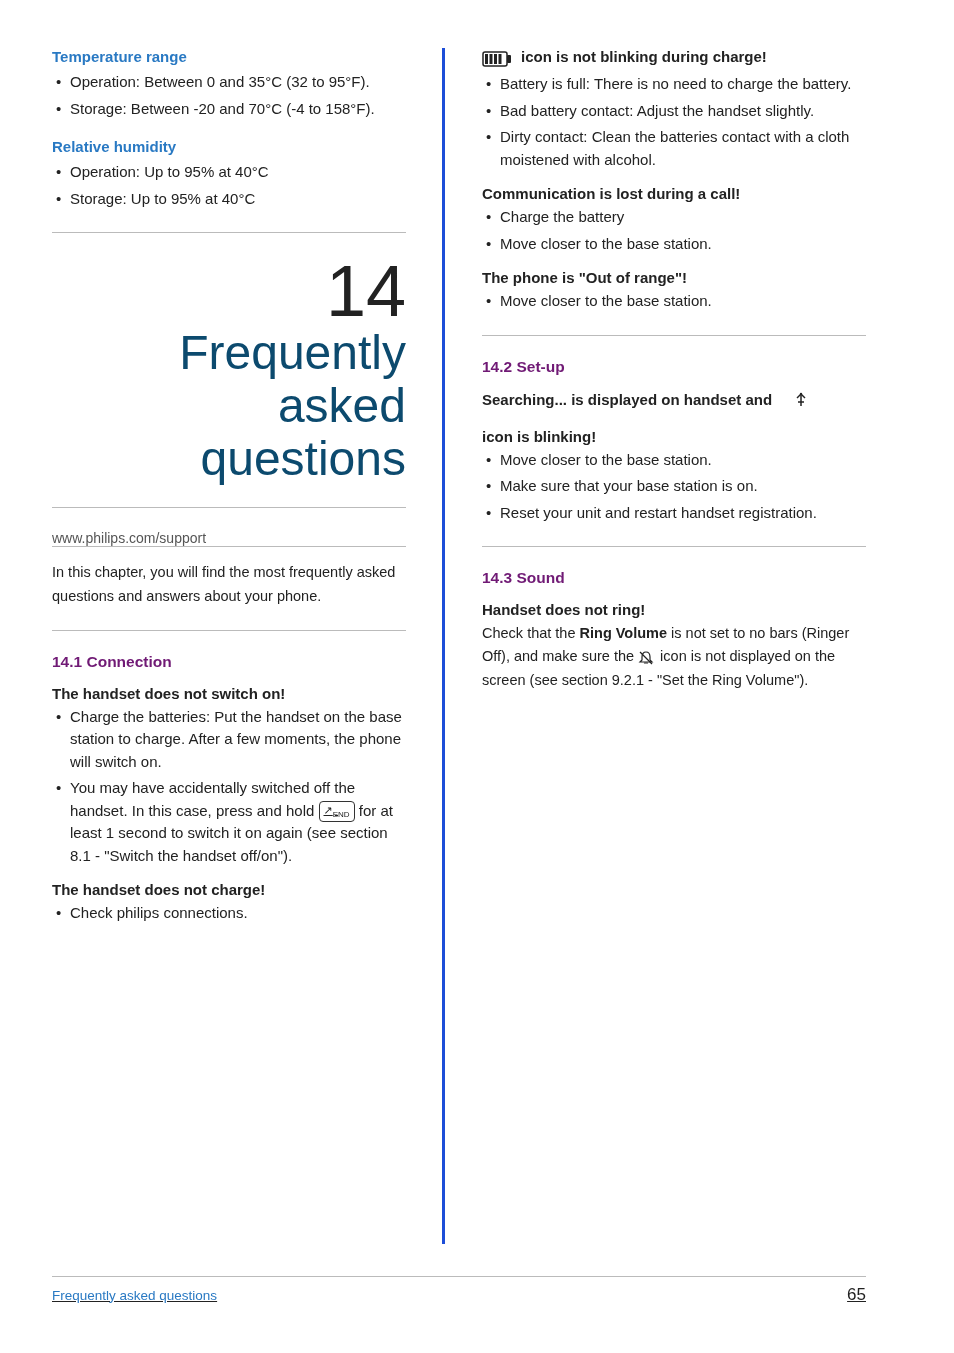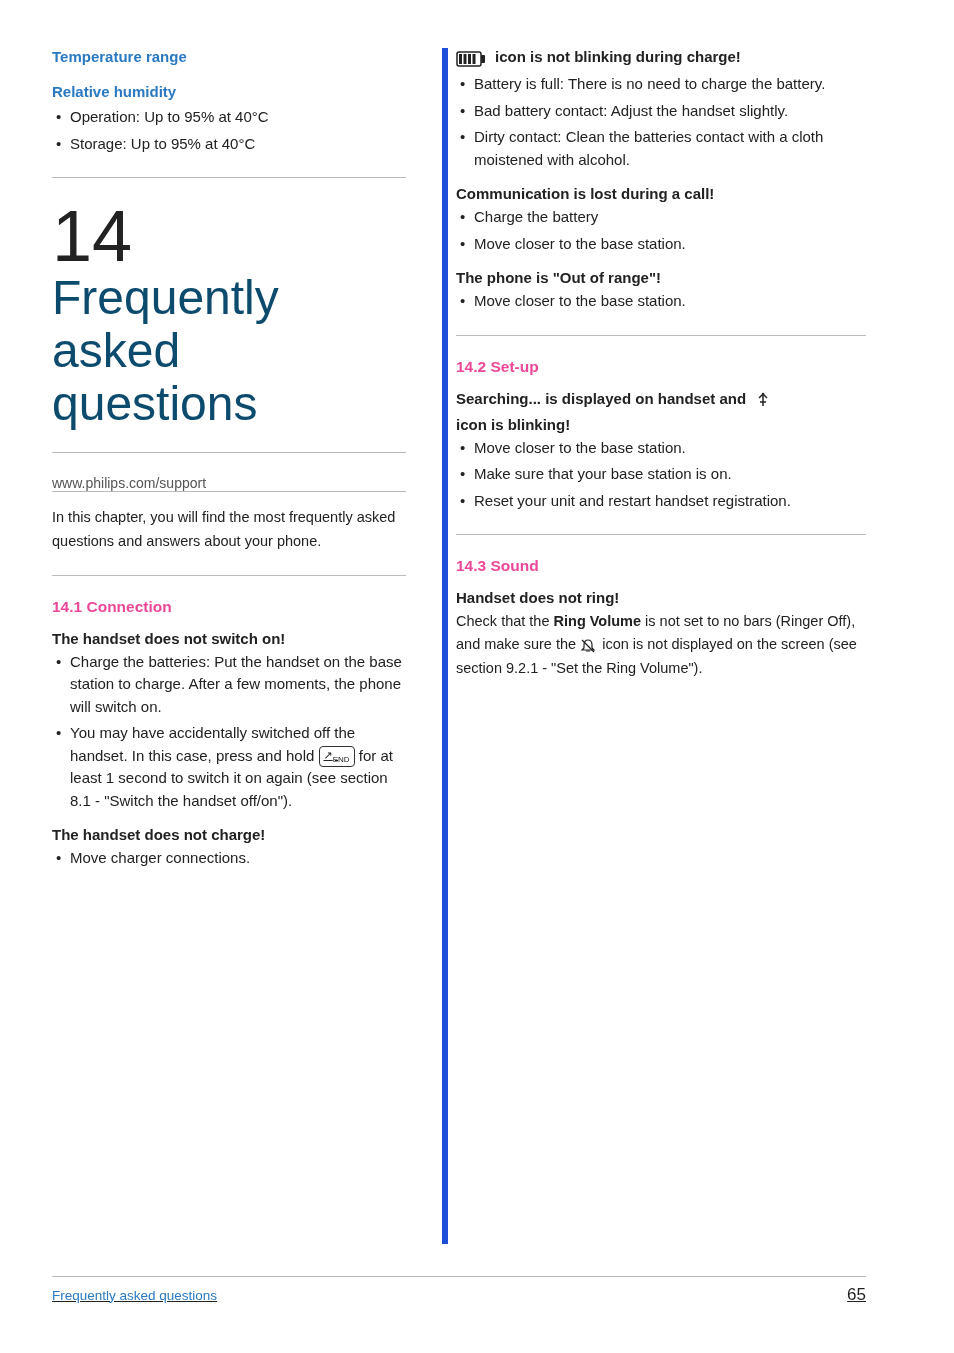--- a/index.html
+++ b/index.html
@@ -25,22 +25,22 @@
       gap: 0;
       flex: 1;
     }
     .left-col {
       width: 390px;
       padding-right: 36px;
       flex-shrink: 0;
     }
     .right-col {
       flex: 1;
-      padding-left: 8px;
-      border-left: 6px solid #1d4ed8;
+      padding-left: 37px;
+      border-left: 3px solid #1d4ed8;
     }
     .section-heading {
       color: #2979c3;
       font-weight: bold;
       font-size: 15px;
       margin-bottom: 6px;
       margin-top: 18px;
     }
     .section-heading:first-child {
       margin-top: 0;
@@ -69,20 +69,21 @@
     }
     .chapter-number {
       font-size: 72px;
       font-weight: 300;
       color: #222;
       line-height: 1;
       margin-bottom: 0;
     }
     .chapter-title-block {
       margin: 0 0 8px 0;
+      text-align: right;
     }
     .chapter-title {
       font-size: 48px;
       font-weight: 300;
       color: #0c4a6e;
       line-height: 1.1;
     }
     .chapter-intro-url {
       color: #555;
       font-size: 14px;
@@ -91,21 +92,21 @@
     }
     .chapter-intro-text {
       font-size: 14.5px;
       line-height: 1.6;
       color: #222;
       margin-bottom: 0;
     }
     .subsection-number {
       font-size: 15.5px;
       font-weight: bold;
-      color: #ec4899;
+      color: #701a75;
       margin-bottom: 8px;
     }
     .bold-heading {
       font-weight: bold;
       font-size: 15px;
       margin-bottom: 4px;
       margin-top: 14px;
     }
     .battery-icon {
       display: inline-block;
@@ -162,20 +163,24 @@
     }
   </style>
 </head>
 <body>
 
 <div class="page">
   <div class="two-col">
 
     <div class="left-col">
       <div class="section-heading">Temperature range</div>
+      <ul class="bullet">
+        <li>Operation: Between 0 and 35°C (32 to 95°F).</li>
+        <li>Storage: Between -20 and 70°C (-4 to 158°F).</li>
+      </ul>
 
       <div class="section-heading">Relative humidity</div>
       <ul class="bullet">
         <li>Operation: Up to 95% at 40°C</li>
         <li>Storage: Up to 95% at 40°C</li>
       </ul>
 
       <hr class="divider">
 
       <div class="chapter-title-block">
@@ -197,21 +202,21 @@
       <div class="bold-heading">The handset does not switch on!</div>
       <ul class="bullet">
         <li>Charge the batteries: Put the handset on the base station to charge. After a few moments, the phone will switch on.</li>
         <li>
           <span>You may have accidentally switched off the handset. In this case, press and hold </span><span class="end-key-icon" title="end key">↗<sub style="font-size:8px">END</sub></span><span> for at least 1 second to switch it on again (see section 8.1 - "Switch the handset off/on").</span>
         </li>
       </ul>
 
       <div class="bold-heading">The handset does not charge!</div>
       <ul class="bullet">
-        <li>Move charger connections.</li>
+        <li>Check philips connections.</li>
       </ul>
     </div>
 
     <div class="right-col">
 
       <div class="bold-heading" style="margin-top:0; display:flex; align-items:flex-start; gap:5px;">
         <span class="battery-icon" title="battery charge icon">
           
           <svg width="30" height="18" viewBox="0 0 30 18" style="vertical-align:middle;">
             <rect x="1" y="2" width="24" height="14" rx="2" ry="2" fill="none" stroke="#222" stroke-width="1.5"></rect>
@@ -239,21 +244,21 @@
 
       <div class="bold-heading">The phone is "Out of range"!</div>
       <ul class="bullet">
         <li>Move closer to the base station.</li>
       </ul>
 
       <hr class="divider">
 
       <div class="subsection-number">14.2   Set-up</div>
 
-      <div class="bold-heading" style="display:flex; align-items:flex-start; gap:8px; flex-wrap:wrap;">
+      <div class="bold-heading" style="display:flex; align-items:flex-end; gap:20px; flex-wrap:wrap;">
         <span>Searching... is displayed on handset and </span>
         <span class="antennae-icon" title="antenna/registration icon">
           <svg width="18" height="18" viewBox="0 0 18 18" style="vertical-align:middle;">
             <line x1="9" y1="16" x2="9" y2="4" stroke="#222" stroke-width="1.5"></line>
             <line x1="9" y1="4" x2="5" y2="8" stroke="#222" stroke-width="1.5"></line>
             <line x1="9" y1="4" x2="13" y2="8" stroke="#222" stroke-width="1.5"></line>
             <line x1="6" y1="12" x2="12" y2="12" stroke="#222" stroke-width="1.5"></line>
             <circle cx="9" cy="4" r="1.2" fill="#222"></circle>
           </svg>
         </span>

